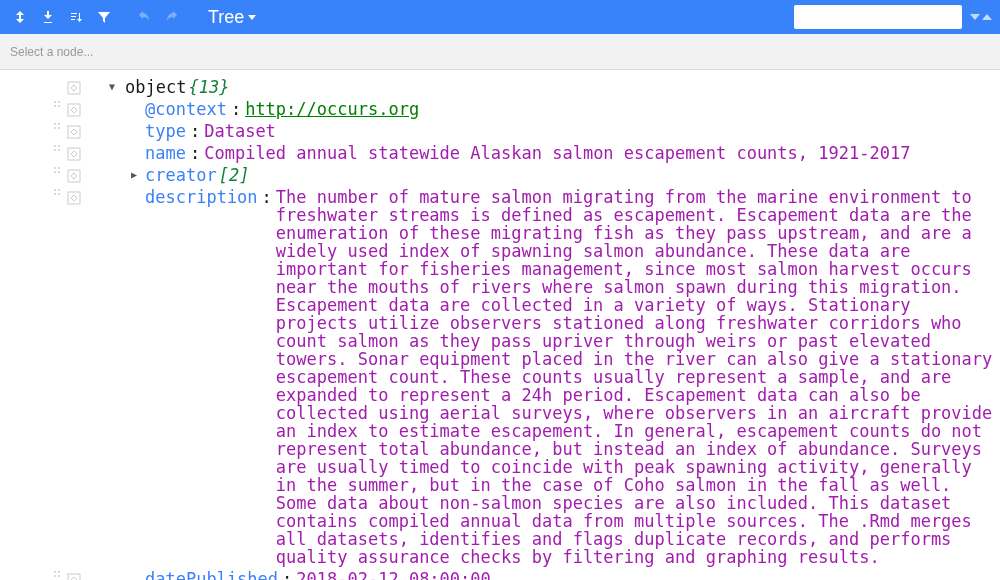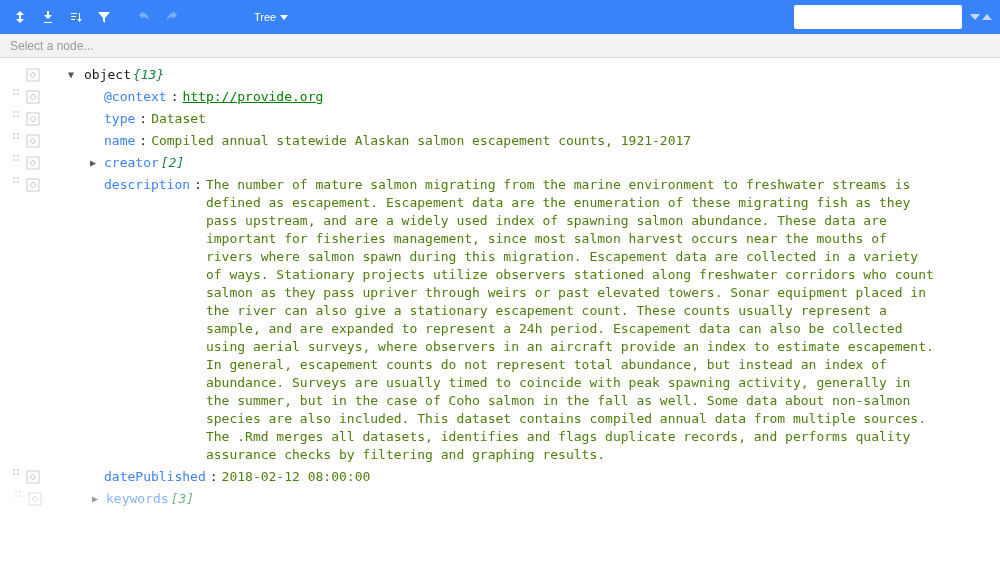--- a/index.html
+++ b/index.html
@@ -3,44 +3,44 @@
 <meta charset="utf-8">
 <style>
 * { box-sizing: border-box; margin: 0; padding: 0; }
 body { font-family: Arial, Helvetica, sans-serif; font-size: 13px; background: #fff; width: 1000px; height: 580px; overflow: hidden; }
 .container { width: 1000px; height: 580px; display: flex; flex-direction: column; }
 .toolbar { background: #3883fa; height: 34px; display: flex; align-items: center; padding: 0 8px; gap: 4px; }
 .tool-btn { width: 24px; height: 24px; display: flex; align-items: center; justify-content: center; cursor: pointer; border-radius: 2px; }
 .tool-btn svg { fill: #fff; }
 .tool-btn.disabled svg { fill: rgba(255,255,255,0.35); }
 .tool-sep { width: 8px; }
-.mode-select { color: #fff; font-size: 11px; padding: 0 8px; cursor: pointer; display: flex; align-items: center; gap: 4px; margin-left: 46px; }
+.mode-select { color: #fff; font-size: 18px; padding: 0 8px; cursor: pointer; display: flex; align-items: center; gap: 4px; }
 .mode-select .caret { width: 0; height: 0; border-left: 4px solid transparent; border-right: 4px solid transparent; border-top: 5px solid #fff; }
 .spacer { flex: 1; }
 .search-box { background: #fff; border-radius: 2px; height: 24px; width: 168px; display: flex; align-items: center; padding: 0 6px; gap: 4px; }
 .search-box svg { fill: #bbb; }
 .search-box input { border: none; outline: none; flex: 1; font-size: 12px; background: transparent; }
 .search-controls { display: flex; align-items: center; margin-left: 4px; gap: 2px; }
 .search-controls .tri { width: 0; height: 0; border-left: 5px solid transparent; border-right: 5px solid transparent; cursor: pointer; }
 .search-controls .tri.down { border-top: 6px solid rgba(255,255,255,0.7); }
 .search-controls .tri.up { border-bottom: 6px solid rgba(255,255,255,0.7); }
-.breadcrumb { background: #f2f2f2; border-bottom: 1px solid #ddd; height: 24px; display: flex; align-items: center; padding: 0 10px; color: #999; font-size: 12px; }
-.tree-area { flex: 1; overflow-y: scroll; padding: 6px 0 6px 0; position: relative; font-family: "Menlo", "Consolas", monospace; font-size: 13px; }
+.breadcrumb { background: #f2f2f2; border-bottom: 1px solid #ddd; height: 36px; display: flex; align-items: center; padding: 0 10px; color: #999; font-size: 12px; }
+.tree-area { flex: 1; overflow-y: scroll; padding: 6px 0 6px 0; position: relative; font-family: "Menlo", "Consolas", monospace; font-size: 17px; margin-left: 41px; }
 .row { display: flex; align-items: flex-start; padding: 2px 0 2px 10px; line-height: 18px; }
 .handle { width: 14px; display: flex; justify-content: center; color: #ccc; font-size: 13px; user-select: none; cursor: grab; flex-shrink: 0; }
 .handle svg { fill: #ccc; }
 .menu-sq { width: 14px; height: 14px; margin: 2px 6px 0 2px; flex-shrink: 0; cursor: pointer; }
 .menu-sq svg { width: 14px; height: 14px; }
 .expand { width: 14px; flex-shrink: 0; text-align: center; cursor: pointer; color: #555; font-size: 10px; user-select: none; }
 .expand.collapsed::before { content: "▶"; }
 .expand.expanded::before { content: "▼"; }
 .indent { flex-shrink: 0; }
 .key { color: #3b82f6; }
 .sep { color: #1a1a1a; margin: 0 4px; }
-.val-str { color: #4d7c0f; }
+.val-str { color: #a21caf; }
 .val-url { color: #008000; text-decoration: underline; cursor: pointer; }
 .val-count { color: #15803d; margin-left: 2px; font-style: italic; }
 .node-type { color: #1a1a1a; }
 .content { display: flex; flex-wrap: nowrap; align-items: flex-start; }
 .content.wrap .val-str { max-width: 730px; white-space: normal; word-break: break-word; }
 ::-webkit-scrollbar { width: 16px; background: #f5f5f5; }
 ::-webkit-scrollbar-thumb { background: #c7c7c7; border-radius: 8px; border: 3px solid #f5f5f5; }
 ::-webkit-scrollbar-button { display: block; height: 16px; background: #f5f5f5; }
 </style>
 </head>
@@ -130,21 +130,21 @@
           </svg>
         </span>
       <span class="menu-sq"><svg viewBox="0 0 14 14">
             <rect x="1" y="1" width="12" height="12" fill="none" stroke="#ccc" stroke-width="1"></rect>
             <path d="M7 4 L10 7 L7 10 L4 7 Z" fill="none" stroke="#ccc" stroke-width="1"></path>
           </svg></span>
       <span class="indent" style="width:58px"></span>
       <span class="content">
         <span class="key">@context</span>
         <span class="sep">:</span>
-        <span class="val-url">http://provide.org</span>
+        <span class="val-url">http://occurs.org</span>
       </span>
     </div>
 
     <div class="row">
       <span class="handle">
           <svg width="10" height="10" viewBox="0 0 10 10">
             <circle cx="2" cy="2" r="1"></circle>
             <circle cx="6" cy="2" r="1"></circle>
             <circle cx="2" cy="6" r="1"></circle>
             <circle cx="6" cy="6" r="1"></circle>

